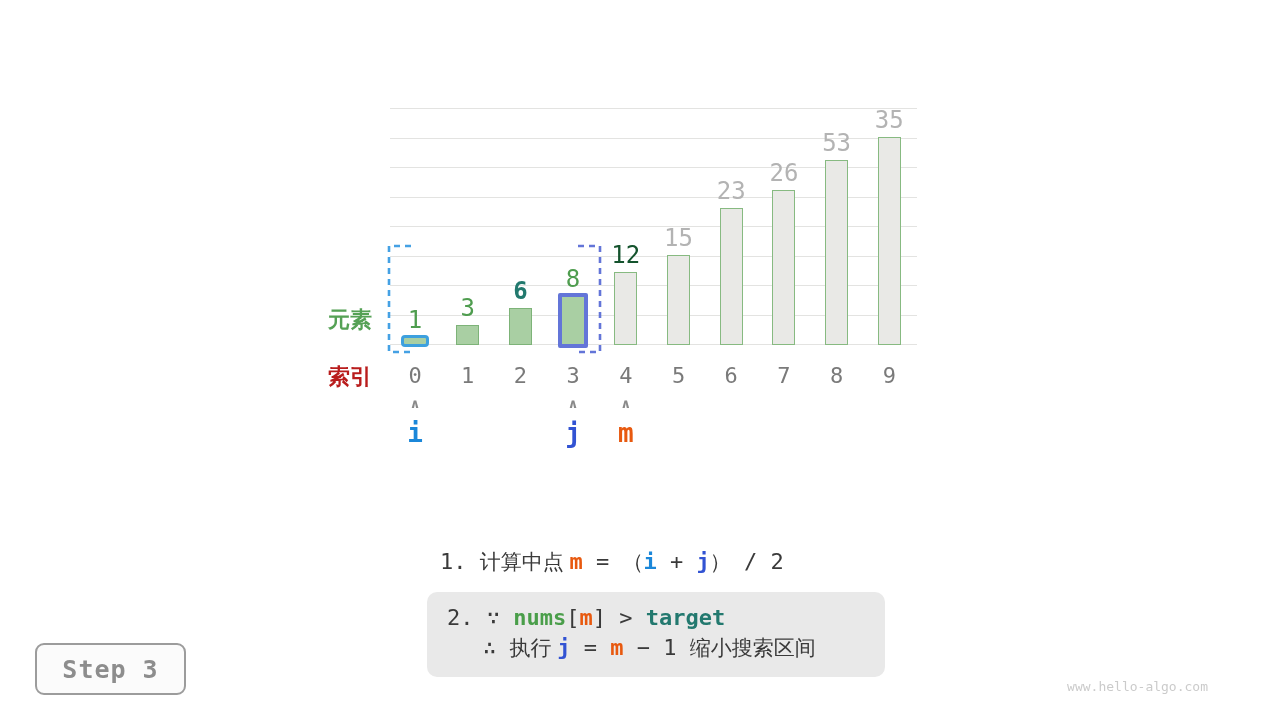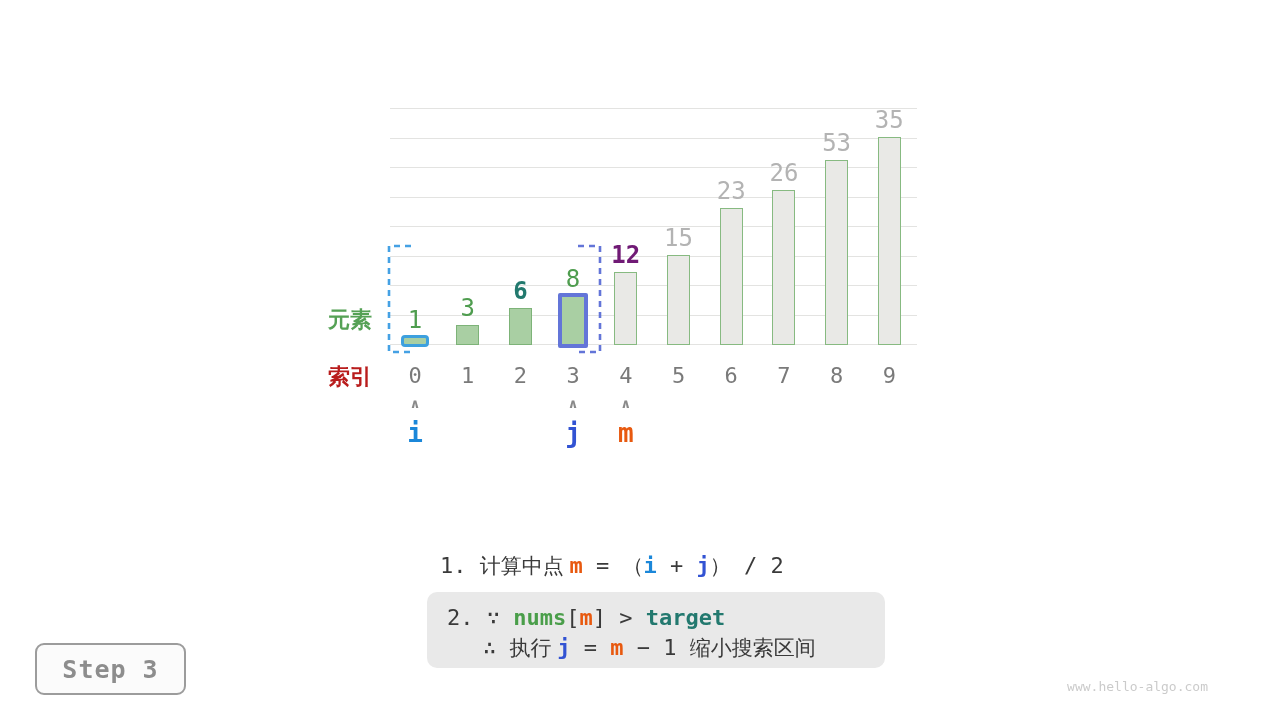--- a/index.html
+++ b/index.html
@@ -17,24 +17,24 @@
        font-family:"DejaVu Sans Mono","Liberation Mono",monospace;}
   .caret{position:absolute;text-align:center;font-size:13px;line-height:14px;font-weight:bold;color:#8a8a8a;}
   .ptr{position:absolute;text-align:center;font-size:26px;line-height:28px;font-weight:bold;
        font-family:"DejaVu Sans Mono","Liberation Mono",monospace;}
   
   .row-label{position:absolute;font-size:22px;font-weight:bold;line-height:26px;}
   .row-label.el{left:328px;top:307px;color:#55a155;}
   .row-label.ix{left:328px;top:364px;color:#b91c1c;}
   
   .ann-title{position:absolute;left:437px;top:497px;font-size:21px;font-weight:bold;color:#9b9b9b;}
-  .tline{position:absolute;font-size:22px;line-height:32px;color:#3a3a3a;white-space:pre;}
+  .tline{position:absolute;font-size:22px;line-height:24px;color:#3a3a3a;white-space:pre;}
   .tline .cn{font-size:21px;}
   #line1{left:440px;top:550px;}
-  .code-box{position:absolute;left:427px;top:592px;width:458px;height:76px;background:#e9e9e9;border-radius:10px;}
+  .code-box{position:absolute;left:427px;top:592px;width:458px;height:85px;background:#e9e9e9;border-radius:10px;}
   .code-line{position:relative;margin:0;padding:0 0 0 20px;font-size:22px;line-height:30px;color:#3a3a3a;white-space:pre;}
   .code-line.first{padding-top:11px;}
   .code-line.second{padding-left:56px;}
   .code-line .cn{font-size:21px;}
   
   .step-box{position:absolute;left:35px;top:643px;width:147px;height:48px;background:#fbfbfb;
             border:2px solid #9c9c9c;border-radius:9px;display:flex;align-items:center;justify-content:center;}
   .step-box span{font-size:25px;font-weight:bold;color:#8d8d8d;letter-spacing:1px;
             font-family:"DejaVu Sans Mono","Liberation Mono",monospace;}
   
@@ -63,21 +63,21 @@
       <div class="bar" style="left: 456.2px; top: 325px; width: 21px; height: 18px; background: rgb(169, 207, 163); border: 1px solid rgb(125, 179, 120); border-radius: 0px;"></div>
       <div class="val" style="left: 441.7px; top: 295px; width: 52px; color: rgb(79, 157, 79); font-weight: normal;">3</div>
       <div class="idx" style="left: 441.7px; top: 363px; width: 52px;">1</div>
       <div class="bar" style="left: 508.9px; top: 308px; width: 21px; height: 35px; background: rgb(169, 207, 163); border: 1px solid rgb(125, 179, 120); border-radius: 0px;"></div>
       <div class="val" style="left: 494.4px; top: 278px; width: 52px; color: rgb(34, 121, 110); font-weight: bold;">6</div>
       <div class="idx" style="left: 494.4px; top: 363px; width: 52px;">2</div>
       <div class="bar" style="left: 558.1px; top: 293px; width: 22px; height: 47px; background: rgb(169, 207, 163); border: 4px solid rgb(99, 117, 216); border-radius: 2px;"></div>
       <div class="val" style="left: 547.1px; top: 266px; width: 52px; color: rgb(79, 157, 79); font-weight: normal;">8</div>
       <div class="idx" style="left: 547.1px; top: 363px; width: 52px;">3</div>
       <div class="bar" style="left: 614.3px; top: 272px; width: 21px; height: 71px; background: rgb(233, 233, 230); border: 1px solid rgb(135, 186, 129); border-radius: 0px;"></div>
-      <div class="val" style="left: 599.8px; top: 242px; width: 52px; color: #701a75; font-weight: bold;">12</div>
+      <div class="val" style="left: 599.8px; top: 242px; width: 52px; color: #14532d; font-weight: normal;">12</div>
       <div class="idx" style="left: 599.8px; top: 363px; width: 52px;">4</div>
       <div class="bar" style="left: 667px; top: 255px; width: 21px; height: 88px; background: rgb(233, 233, 230); border: 1px solid rgb(135, 186, 129); border-radius: 0px;"></div>
       <div class="val" style="left: 652.5px; top: 225px; width: 52px; color: rgb(179, 179, 179); font-weight: normal;">15</div>
       <div class="idx" style="left: 652.5px; top: 363px; width: 52px;">5</div>
       <div class="bar" style="left: 719.7px; top: 208px; width: 21px; height: 135px; background: rgb(233, 233, 230); border: 1px solid rgb(135, 186, 129); border-radius: 0px;"></div>
       <div class="val" style="left: 705.2px; top: 178px; width: 52px; color: rgb(179, 179, 179); font-weight: normal;">23</div>
       <div class="idx" style="left: 705.2px; top: 363px; width: 52px;">6</div>
       <div class="bar" style="left: 772.4px; top: 190px; width: 21px; height: 153px; background: rgb(233, 233, 230); border: 1px solid rgb(135, 186, 129); border-radius: 0px;"></div>
       <div class="val" style="left: 757.9px; top: 160px; width: 52px; color: rgb(179, 179, 179); font-weight: normal;">26</div>
       <div class="idx" style="left: 757.9px; top: 363px; width: 52px;">7</div>

